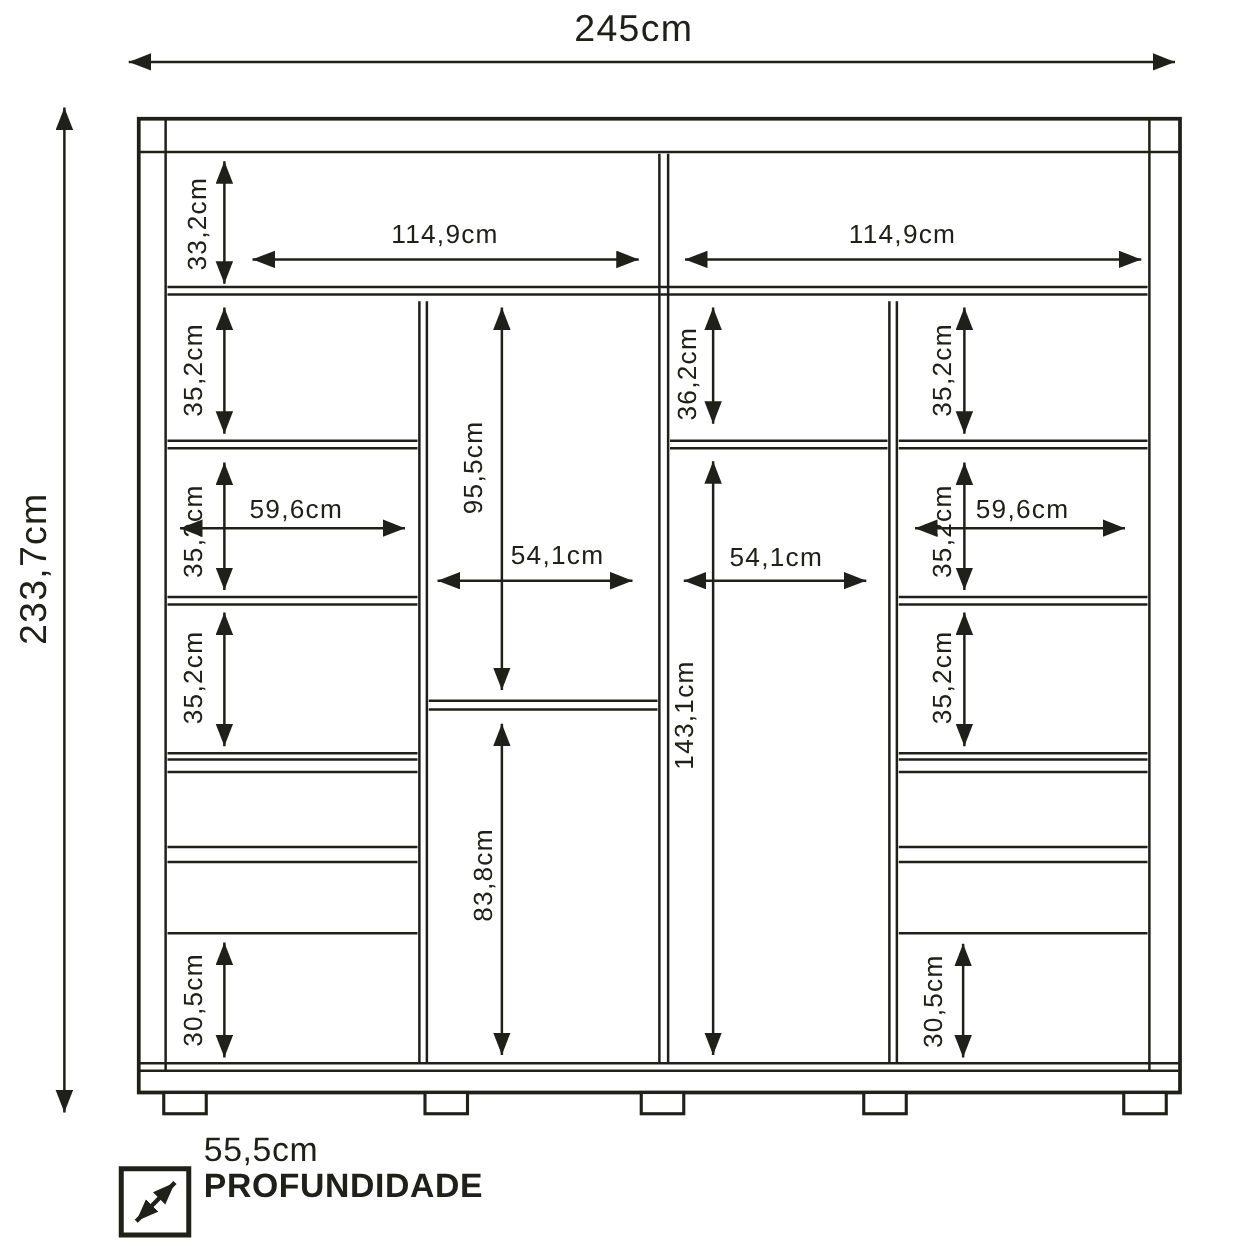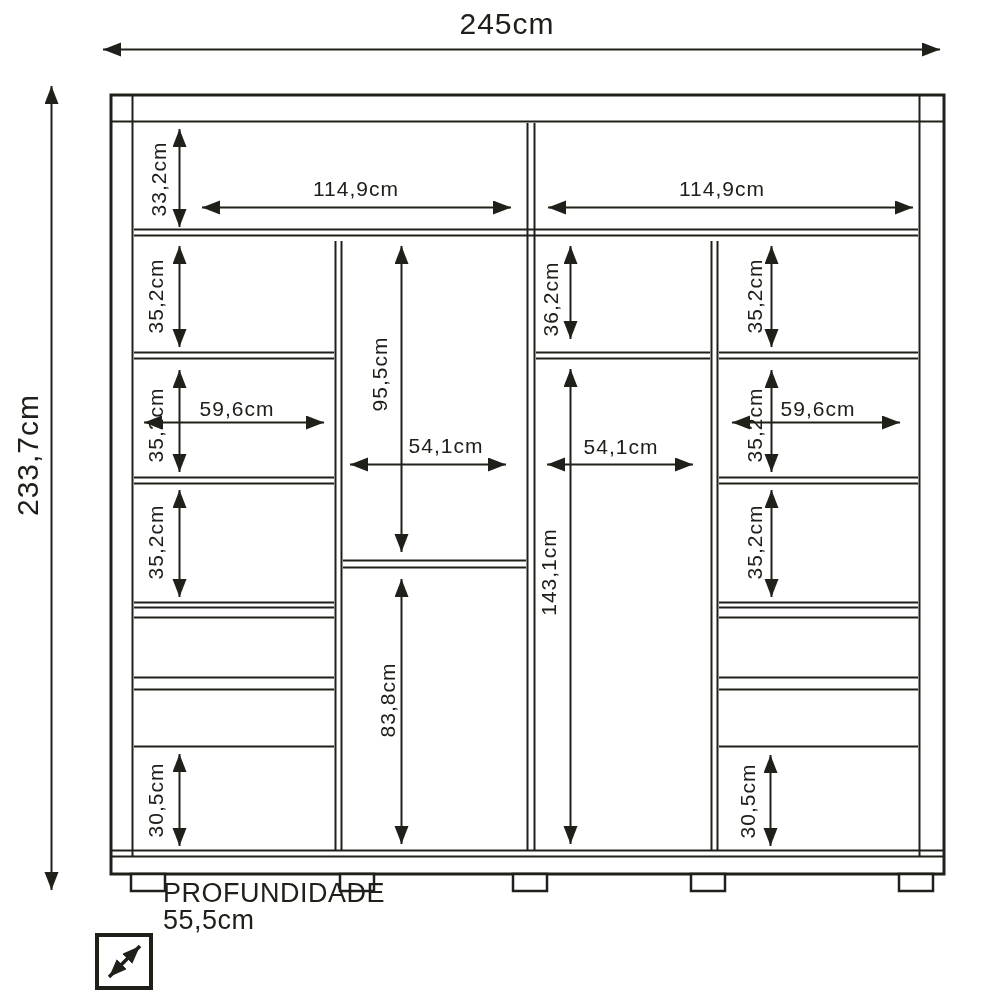--- a/index.html
+++ b/index.html
@@ -150,16 +150,16 @@
   <div class="lbl rot" style="left:747px; top:801px;">30,5cm</div>
 
   <div class="lbl rot" style="left:379px; top:374px;">95,5cm</div>
   <div class="lbl" style="left:446px; top:445px;">54,1cm</div>
   <div class="lbl rot" style="left:387px; top:700px;">83,8cm</div>
 
   <div class="lbl rot" style="left:550px; top:299px;">36,2cm</div>
   <div class="lbl rot" style="left:548px; top:572px;">143,1cm</div>
   <div class="lbl" style="left:621px; top:446px;">54,1cm</div>
 
-  <div class="legend-text" style="left:163px; top:893px;">PROFUNDIDADE</div>
+  <div class="legend-text" style="left:163px; top:949px;font-weight:bold;">PROFUNDIDADE</div>
   <div class="legend-text" style="left:163px; top:920px;">55,5cm</div>
 
 </div>
 
 </body></html>

